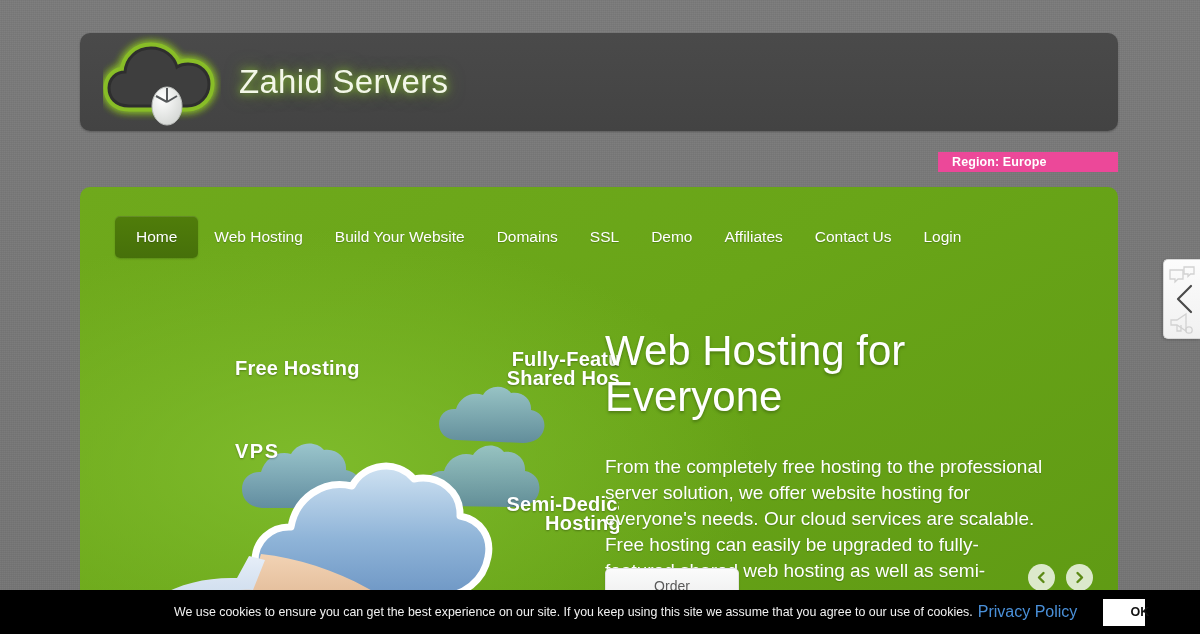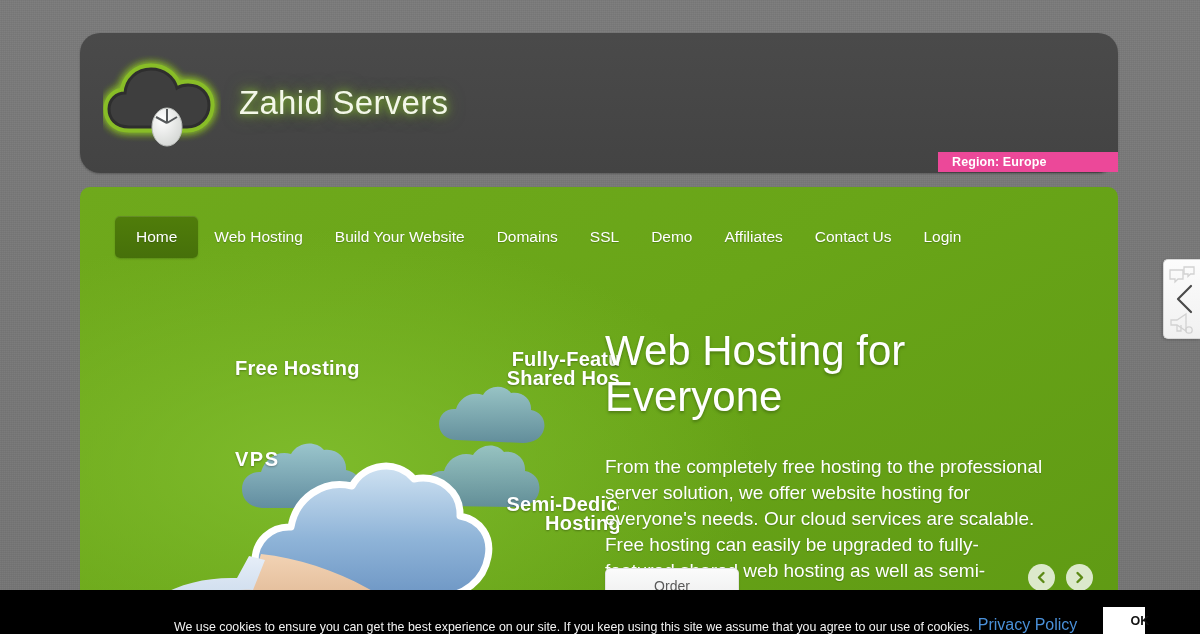--- a/index.html
+++ b/index.html
@@ -11,23 +11,23 @@
   body{
     background-image:
       repeating-linear-gradient(0deg, rgba(255,255,255,0.018) 0 1px, rgba(0,0,0,0.018) 1px 2px),
       repeating-linear-gradient(90deg, rgba(255,255,255,0.015) 0 1px, rgba(0,0,0,0.015) 1px 2px),
       linear-gradient(#7a7a7a,#747474);
     position:relative;
   }
 
   
   .header-panel{
-    position:absolute; left:80px; top:33px; width:1038px; height:140px;
+    position:absolute; left:80px; top:33px; width:1038px; height:98px;
     background:linear-gradient(#4a4a4a,#434343);
-    border-radius:20px;
+    border-radius:10px;
     display:flex; align-items:center;
     box-shadow:0 1px 2px rgba(0,0,0,.25);
   }
   .logo-wrap{ width:118px; height:96px; margin-left:23px; position:relative; flex:none; }
   .logo-wrap svg{ position:absolute; left:0; top:0; }
   .brand-title{
     color:#f3f7e8; font-size:33px; font-weight:400; letter-spacing:.3px;
     margin-left:18px;
     text-shadow:0 0 9px rgba(150,220,40,.85), 0 0 18px rgba(120,190,30,.5);
   }
@@ -73,21 +73,21 @@
   
   .hero-img{
     position:absolute; left:77px; top:121px; width:462px; height:326px;
     overflow:hidden;
   }
   .hero-label{
     position:absolute; color:#ffffff; font-weight:bold; font-size:20px;
     text-shadow:0 1px 2px rgba(0,0,0,.3); line-height:19px; letter-spacing:.2px;
   }
   .lbl-free{ left:78px; top:51px; }
-  .lbl-vps{ left:78px; top:142px; letter-spacing:1.5px; }
+  .lbl-vps{ left:78px; top:134px; letter-spacing:1.5px; }
   .lbl-full{ left:335px; top:42px; text-align:center; width:180px; }
   .lbl-semi{ left:335px; top:187px; text-align:center; width:182px; }
 
   
   .hero-text{ position:absolute; left:525px; top:141px; width:440px; }
   .hero-h1{
     color:#ffffff; font-size:42px; font-weight:400; line-height:46px;
     text-shadow:0 2px 3px rgba(40,70,10,.45);
   }
   .hero-p{
@@ -118,21 +118,21 @@
     background:linear-gradient(#fcfcfc,#f1f1f1);
     border:1px solid #d8d8d8; border-right:none;
     border-top-left-radius:5px; border-bottom-left-radius:5px;
     box-shadow:-1px 1px 3px rgba(0,0,0,.18);
     cursor:pointer;
   }
 
   
   .cookie-bar{
     position:absolute; left:0; bottom:0; width:1200px; height:44px;
-    background:#000000; display:flex; align-items:flex-end;
+    background:#000000; display:flex; align-items:center;
   }
   .cookie-text{
     color:#f2f2f2; font-size:12.4px; margin-left:174px; white-space:nowrap;
   }
   .cookie-link{ color:#4a90d9; margin-left:5px; cursor:pointer; }
   .cookie-ok{
     margin-left:26px; width:42px; height:27px; background:#ffffff;
     display:flex; align-items:center; justify-content:center;
     color:#111111; font-size:12.5px; font-weight:bold; cursor:pointer;padding-left:31px;
   }

